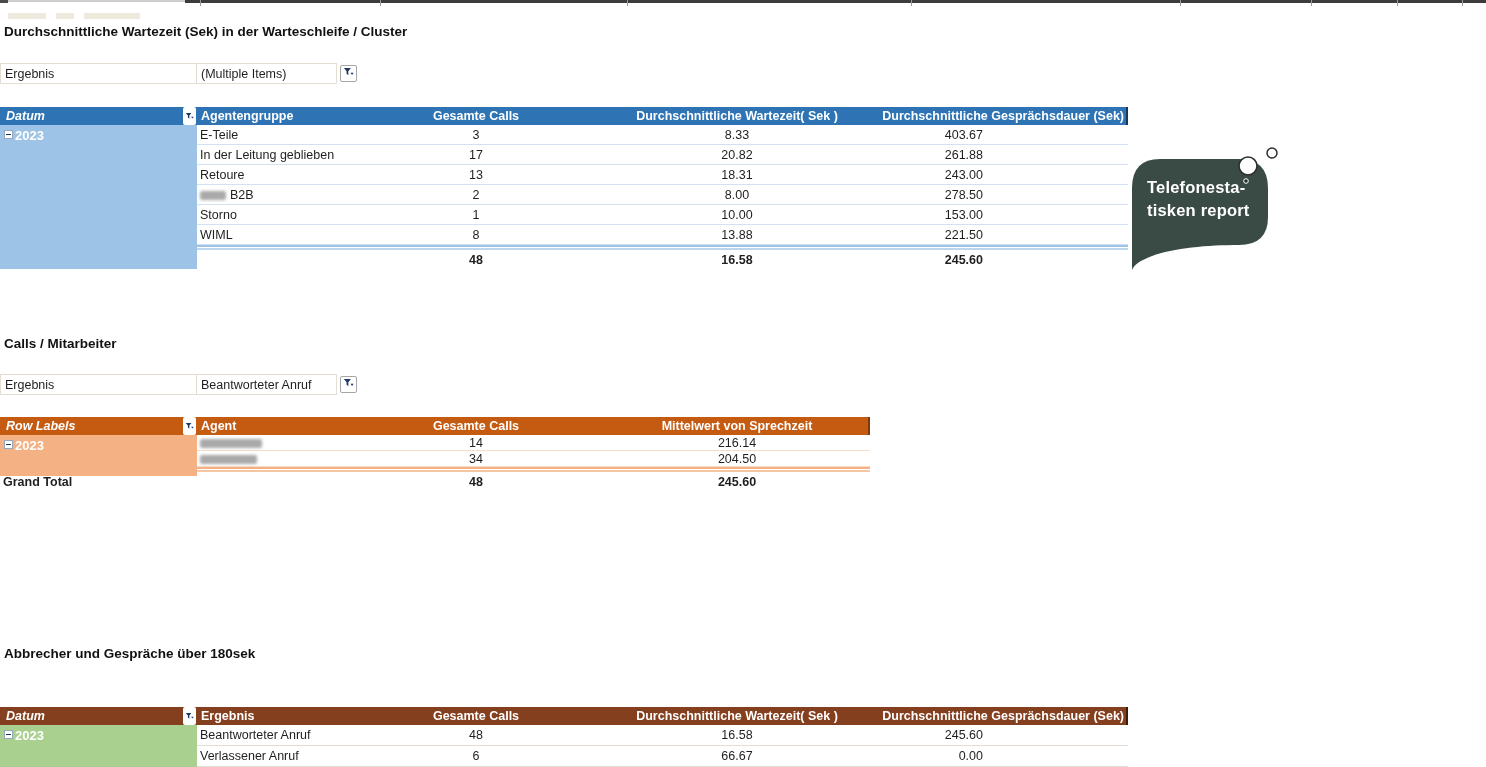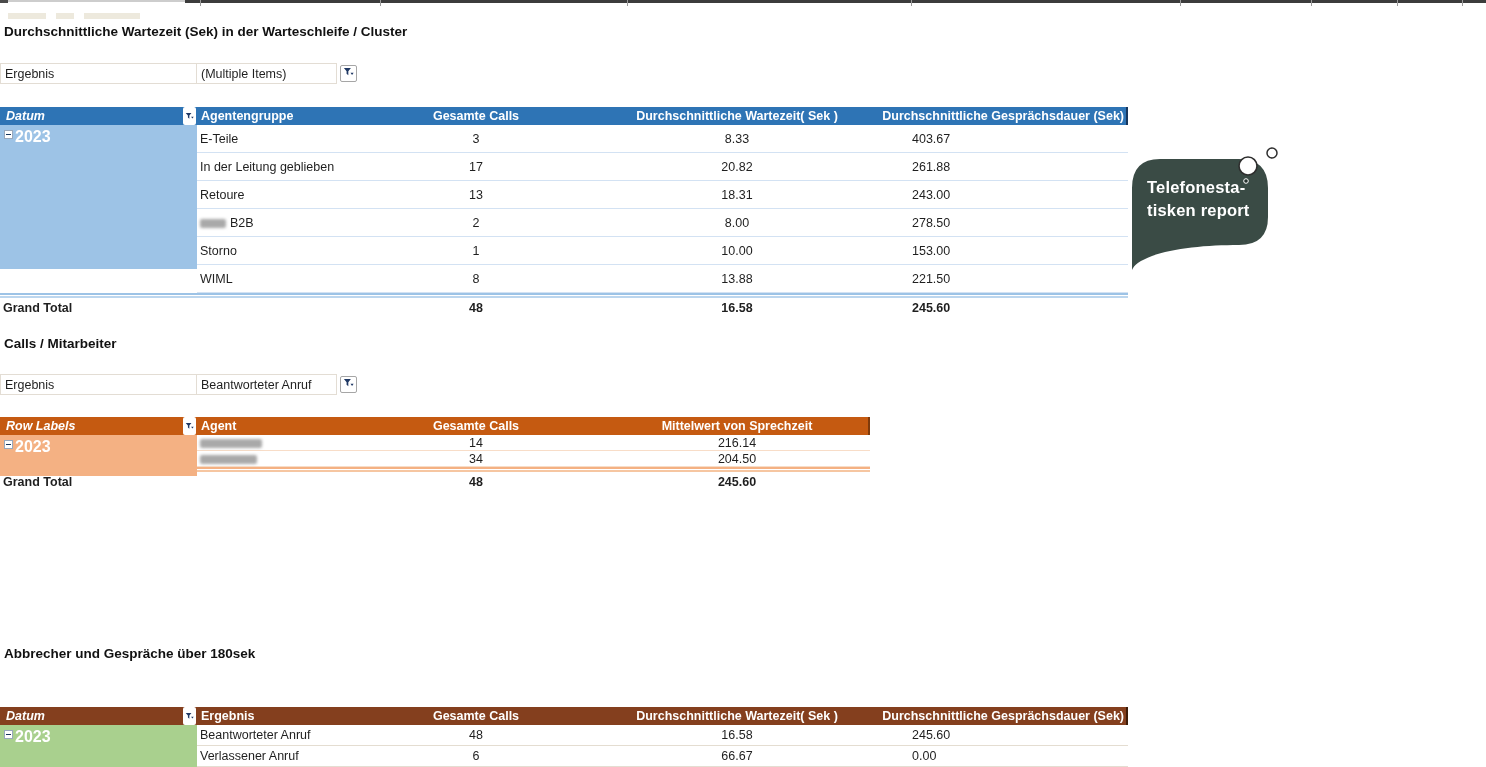--- a/index.html
+++ b/index.html
@@ -46,32 +46,32 @@
   #t1 .edge { background:#17375e; } #t2 .edge { background:#7f3a0b; } #t3 .edge { background:#3d1c08; }
 
   .rows { position:relative; }
   .labelblock { position:absolute; left:0; top:0; width:197px; display:flex; align-items:flex-start; }
   #t1 .labelblock { height:143.5px; background:var(--t1-label-bg); }
   #t2 .labelblock { height:41px;    background:var(--t2-label-bg); }
   #t3 .labelblock { height:43px;    background:var(--t3-label-bg); }
   .collapse { margin:5px 2px 0 4px; width:9px; height:9px; background:#fff; border:1px solid #98a8bc;
               display:flex; align-items:center; justify-content:center; flex:none; }
   .collapse i { display:block; width:5px; height:1px; background:#17375e; }
-  .yeartext { color:#fff; font-weight:600; margin-top:3px; font-size:16px; }
+  .yeartext { color:#fff; font-weight:600; margin-top:3px; font-size:13px; }
 
   .drow { display:flex; align-items:center; margin-left:197px; }
-  #t1 .drow { width:931px; height:28px; border-bottom:1px solid #d3e2f3; }
+  #t1 .drow { width:931px; height:20px; border-bottom:1px solid #d3e2f3; }
   #t2 .drow { width:673px; height:16px; border-bottom:1px solid #f8ddc8; }
   #t3 .drow { width:931px; height:21px;   border-bottom:1px solid #e4ddd1; }
   #t1 .drow:last-of-type, #t2 .drow:last-of-type { border-bottom:none; }
 
   .c2 { width:193px; padding-left:3px; white-space:nowrap; }
   .c3 { width:172px; text-align:center; }
   .c4 { width:350px; text-align:center; }
-  .c5 { width:216px; text-align:left; padding-right:145px; }
+  .c5 { width:216px; text-align:right; padding-right:145px; }
   .c4m { width:308px; text-align:center; padding-left:42px; }
 
   .band { height:5px; background:#fff; }
   #t1 .band { border-top:2px solid #9dc3e6; border-bottom:2px solid #bcd6ee; }
   #t2 .band { border-top:2px solid #f4b183; border-bottom:2px solid #f6c6a1; }
 
   .gtrow { display:flex; align-items:center; font-weight:bold; height:20.5px; }
   .gl { width:197px; padding-left:3px; }
 
   .redact { display:inline-block; height:9px; border-radius:2px; background:#a9a9a9; filter:blur(1.6px); vertical-align:middle; }

